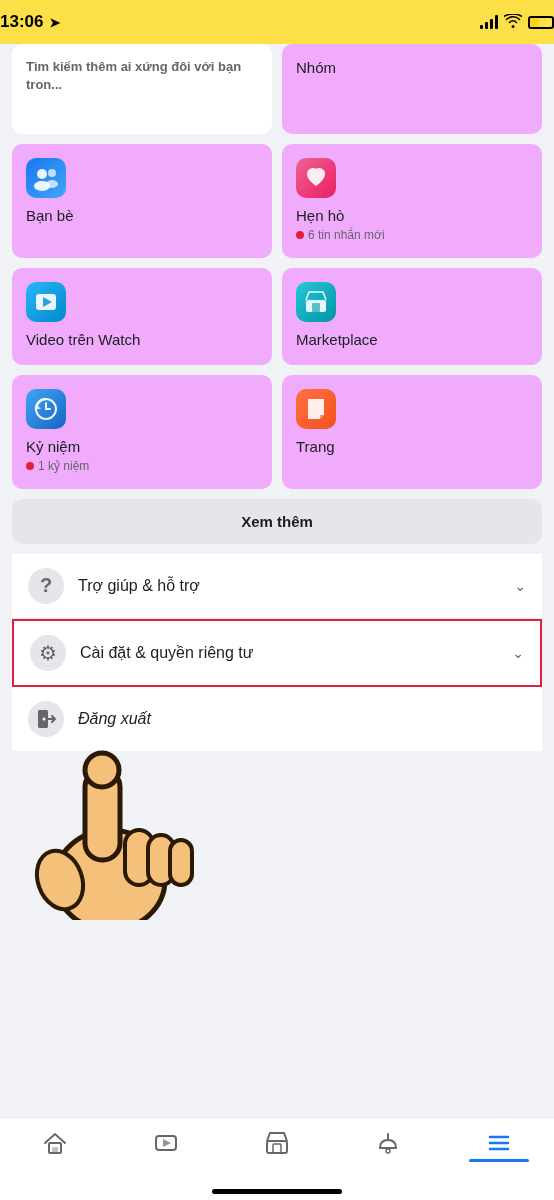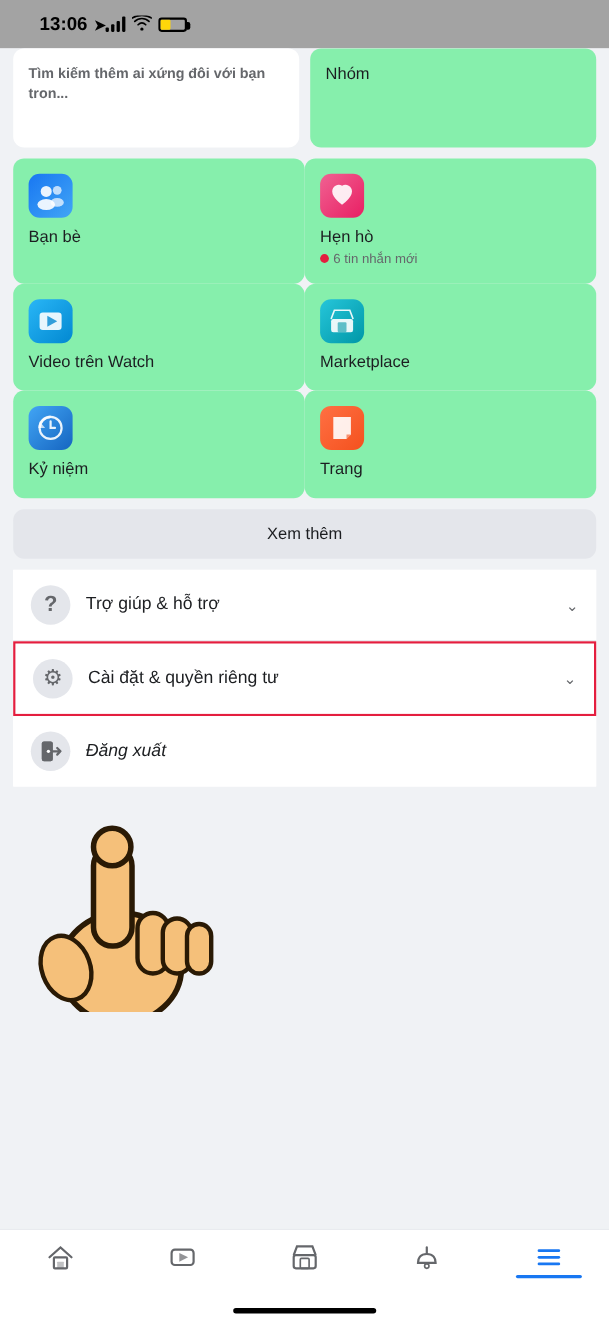--- a/index.html
+++ b/index.html
@@ -7,26 +7,26 @@
       width: 554px;
       height: 1200px;
       background: #f0f2f5;
       font-family: -apple-system, 'Helvetica Neue', Arial, sans-serif;
       overflow: hidden;
       position: relative;
     }
 
     
     .status-bar {
-      background: #a3a3a3;
+      background: #fde047;
       height: 44px;
       display: flex;
       align-items: center;
-      justify-content: flex-start;
-      padding: 0 36px;
+      justify-content: space-between;
+      padding: 0 0;
     }
     .status-time {
       font-size: 17px;
       font-weight: 600;
       color: #000;
       display: flex;
       align-items: center;
       gap: 4px;
     }
     .status-icons {
@@ -75,25 +75,26 @@
     
     .content {
       background: #f0f2f5;
       padding: 0 12px;
     }
 
     
     .grid {
       display: grid;
       grid-template-columns: 1fr 1fr;
+      gap: 10px;
       margin-top: 10px;
     }
 
     .grid-item {
-      background: #86efac;
+      background: #f0abfc;
       border-radius: 10px;
       padding: 14px 14px 16px;
       cursor: pointer;
       min-height: 90px;
     }
 
     .item-icon {
       width: 40px;
       height: 40px;
       margin-bottom: 8px;
@@ -140,21 +141,21 @@
 
     
     .see-more-btn {
       background: #e4e6eb;
       border-radius: 10px;
       padding: 14px;
       text-align: center;
       margin: 10px 0;
       cursor: pointer;
       font-size: 15px;
-      font-weight: 400;
+      font-weight: 700;
       color: #1c1e21;
     }
 
     
     .list-section {
       background: #fff;
       border-radius: 0;
       margin: 0;
     }
 
@@ -362,20 +363,24 @@
     <div class="grid-item">
       <div class="item-icon icon-memory">
         <svg width="28" height="28" viewBox="0 0 28 28" fill="none">
           <circle cx="14" cy="14" r="10" stroke="white" stroke-width="2" fill="none" opacity="0.9"></circle>
           <polyline points="14,8 14,14 18,14" stroke="white" stroke-width="2" stroke-linecap="round" fill="none" opacity="0.9"></polyline>
           <path d="M14 4 A10 10 0 0 0 4 14" stroke="white" stroke-width="2.5" fill="none" opacity="0.7"></path>
           <polygon points="4,8 4,14 9,14" fill="white" opacity="0.7"></polygon>
         </svg>
       </div>
       <div class="item-label">Kỷ niệm</div>
+      <div class="item-sublabel">
+        <span class="red-dot"></span>
+        <span>1 kỷ niệm</span>
+      </div>
     </div>
 
 
 
     <div class="grid-item">
       <div class="item-icon icon-pages">
         <svg width="28" height="28" viewBox="0 0 28 28" fill="none">
           <polygon points="6,4 6,24 18,24 22,20 22,4" fill="white" opacity="0.9"></polygon>
           <polygon points="18,24 18,20 22,20" fill="#f4511e" opacity="0.6"></polygon>
         </svg>

